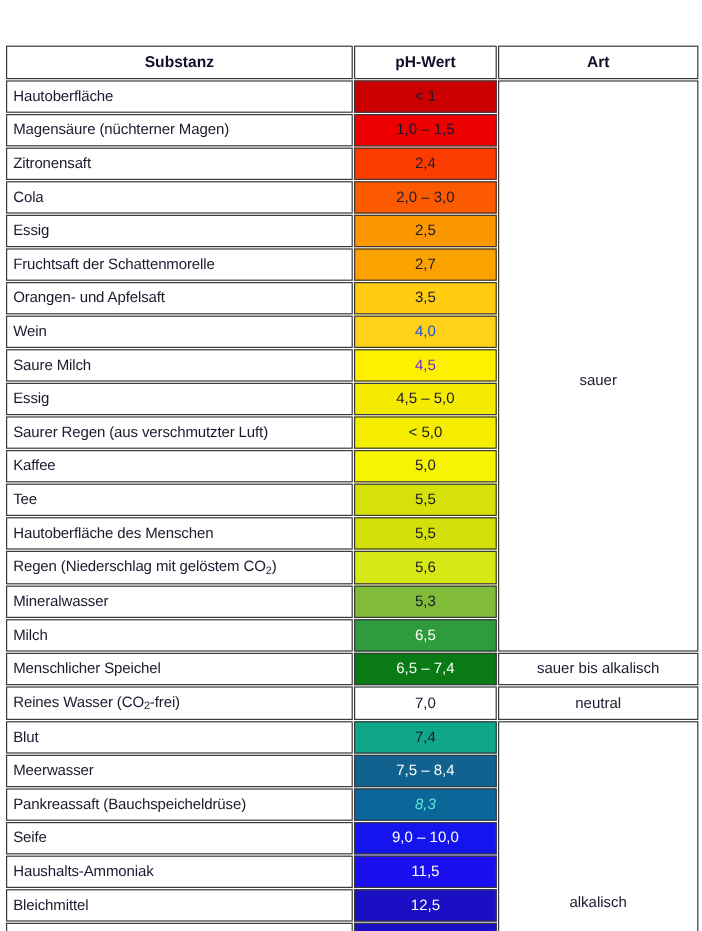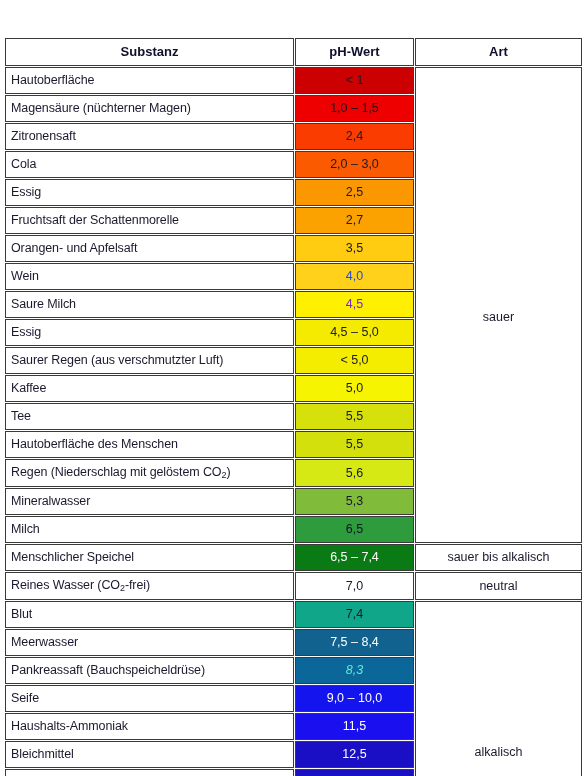--- a/index.html
+++ b/index.html
@@ -181,21 +181,21 @@
         <tr>
           <td class="substanz"><span class="shrink">Regen (Niederschlag mit gelöstem CO<sub>2</sub>)</span></td>
           <td class="phwert" style="background: rgb(214, 233, 20); color: rgb(26, 26, 46);">5,6</td>
         </tr>
         <tr>
           <td class="substanz"><span class="shrink">Mineralwasser</span></td>
           <td class="phwert" style="background: rgb(128, 187, 58); color: rgb(26, 26, 46);">5,3</td>
         </tr>
         <tr>
           <td class="substanz"><span class="shrink">Milch</span></td>
-          <td class="phwert" style="background: rgb(46, 155, 60); color: #0f172a;">6,5</td>
+          <td class="phwert" style="background: rgb(46, 155, 60); color: #ffffff;">6,5</td>
         </tr>
         <tr>
           <td class="substanz"><span class="shrink">Menschlicher Speichel</span></td>
           <td class="phwert" style="background: rgb(10, 122, 20); color: #ffffff;">6,5 – 7,4</td>
           <td class="art" rowspan="1">sauer bis alkalisch</td>
         </tr>
         <tr>
           <td class="substanz"><span class="shrink">Reines Wasser (CO<sub>2</sub>-frei)</span></td>
           <td class="phwert" style="background: rgb(255, 255, 255); color: rgb(26, 26, 46);">7,0</td>
           <td class="art" rowspan="1">neutral</td>

